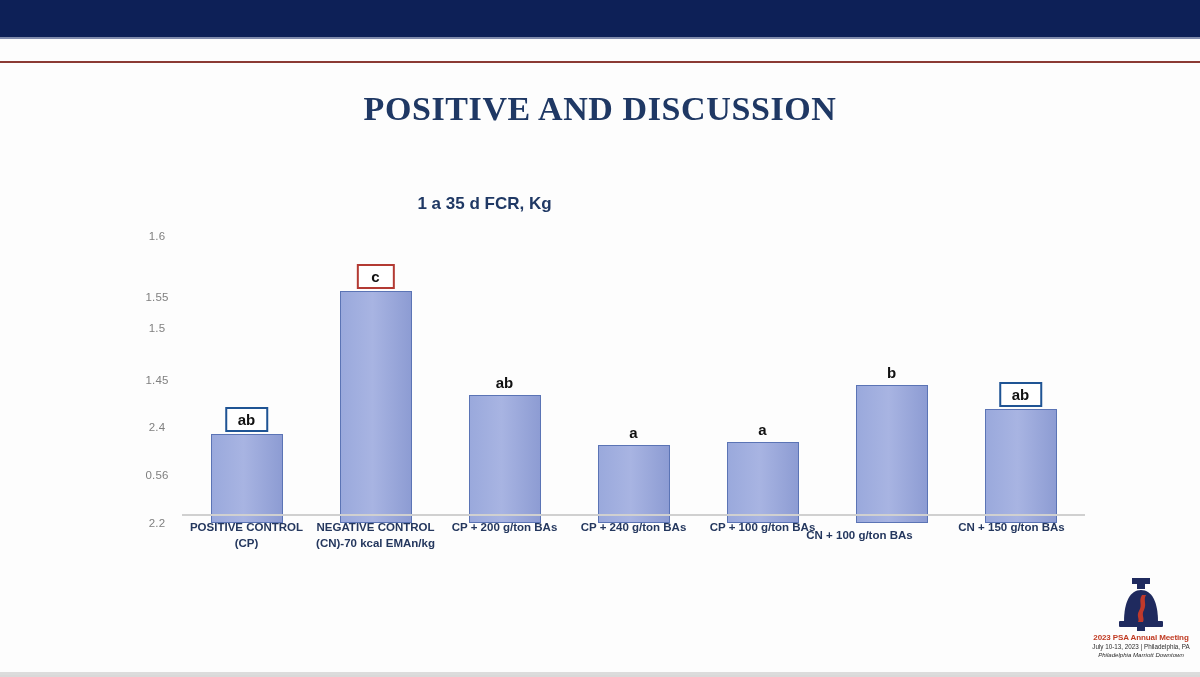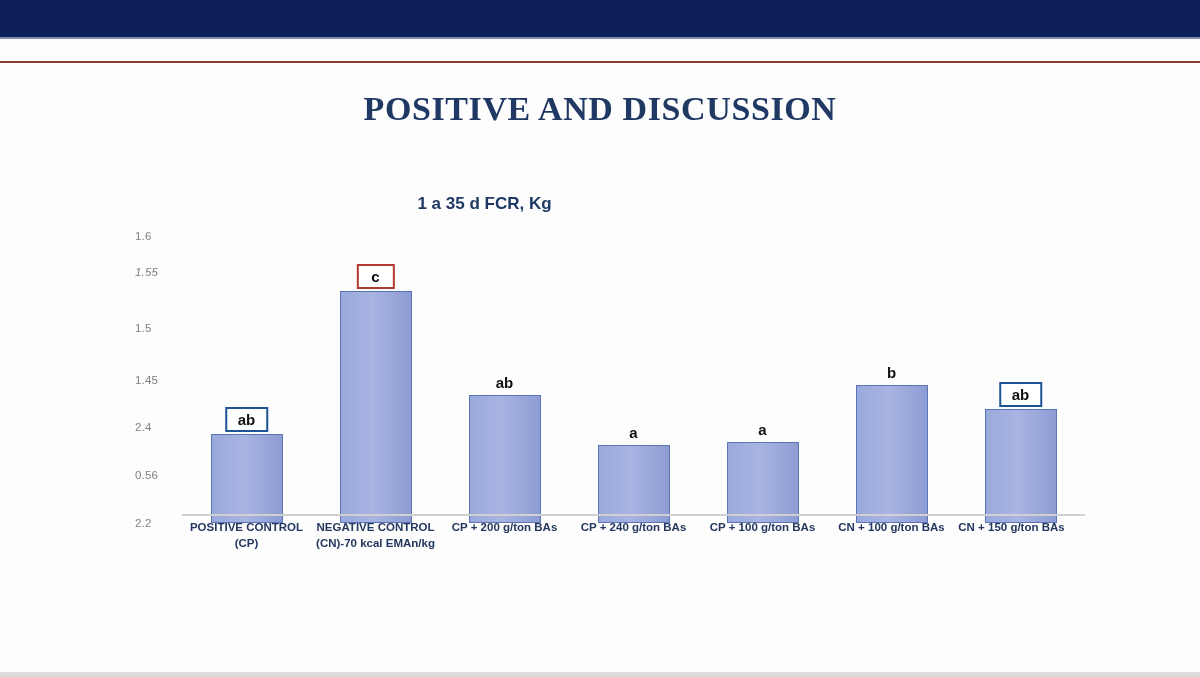--- a/index.html
+++ b/index.html
@@ -67,21 +67,21 @@
     height:287px;     
   }
   .axis-baseline{
     position:absolute;left:37px;top:286px;width:903px;height:1.5px;
     background:#d0d0d0;
   }
   .ytick{
     position:absolute;
     right:0;
     width:44px;
-    text-align:left;
+    text-align:center;
     font-size:11.5px;
     color:#7f7f7f;
     transform:translateY(-50%);
     font-family:"Liberation Sans", sans-serif;
     letter-spacing:.2px;
   }
   .ytick-wrap{position:absolute;left:-47px;top:0;width:44px;height:287px;}
   
   .bar-col{
     position:absolute;
@@ -166,21 +166,21 @@
   <div class="chart-title">1 a 35 d FCR, Kg</div>
 
   <div class="chart">
     <div class="plot">
       <div class="ytick-wrap" id="yaxis">
           <div class="ytick" style="top: 287px;">2.2</div>
           <div class="ytick" style="top: 239.167px;">0.56</div>
           <div class="ytick" style="top: 191.333px;">2.4</div>
           <div class="ytick" style="top: 143.5px;">1.45</div>
           <div class="ytick" style="top: 92px;">1.5</div>
-          <div class="ytick" style="top: 36px; font-style: italic;">1.55</div>
+          <div class="ytick" style="top: 61px;">1.55</div>
           <div class="ytick" style="top: 0px;">1.6</div>
         </div>
       <div id="bars">
           <div class="bar-col" style="left: 0px; width: 129px;">
             <div class="bar" style="height: 88.97px;"></div>
             <div class="siglabel boxed-blue" style="bottom: 90.97px;">ab</div>
           </div>
           <div class="bar-col" style="left: 129px; width: 129px;">
             <div class="bar" style="height: 232.47px;"></div>
             <div class="siglabel boxed-red" style="bottom: 234.47px;">c</div>
@@ -207,20 +207,33 @@
           </div>
         </div>
     </div>
     <div class="axis-baseline"></div>
     <div id="cats">
         <div class="catlabel" style="left: 37px; width: 129px;">POSITIVE CONTROL (CP)</div>
         <div class="catlabel" style="left: 166px; width: 129px;">NEGATIVE CONTROL (CN)-70 kcal EMAn/kg</div>
         <div class="catlabel" style="left: 295px; width: 129px;">CP + 200 g/ton BAs</div>
         <div class="catlabel" style="left: 424px; width: 129px;">CP + 240 g/ton BAs</div>
         <div class="catlabel" style="left: 553px; width: 129px;">CP + 100 g/ton BAs</div>
-        <div class="catlabel" style="left: 682px; width: 129px;">CN + 100 g/ton BAs</div>
+        <div class="catlabel" style="left: 650px; width: 129px; margin-top: 8px;">CN + 100 g/ton BAs</div>
         <div class="catlabel" style="left: 802px; width: 129px;">CN + 150 g/ton BAs</div>
       </div>
   </div>
 
+  <div class="logo">
+    <svg class="logo-bell" width="58" height="54" viewBox="0 0 58 54">
+      <rect x="20" y="0" width="18" height="6" fill="#1f2a5e"></rect>
+      <rect x="25" y="5" width="8" height="6" fill="#1f2a5e"></rect>
+      <path d="M12 44 C12 24 18 12 29 12 C40 12 46 24 46 44 Z" fill="#1f2a5e"></path>
+      <rect x="7" y="43" width="44" height="6" rx="1" fill="#1f2a5e"></rect>
+      <rect x="25" y="48" width="8" height="5" fill="#1f2a5e"></rect>
+      <path d="M30 17 C26 23 31 27 27 33 C24 38 28 41 26 44 L31 44 C33 40 29 37 32 32 C35 26 31 22 34 17 Z" fill="#c0392b"></path>
+    </svg>
+    <div class="logo-line1">2023 PSA Annual Meeting</div>
+    <div class="logo-line2">July 10-13, 2023  |  Philadelphia, PA</div>
+    <div class="logo-line3">Philadelphia Marriott Downtown</div>
+  </div>
 
   <div class="bottom-rule"></div>
 </div>
 
 </body></html>

